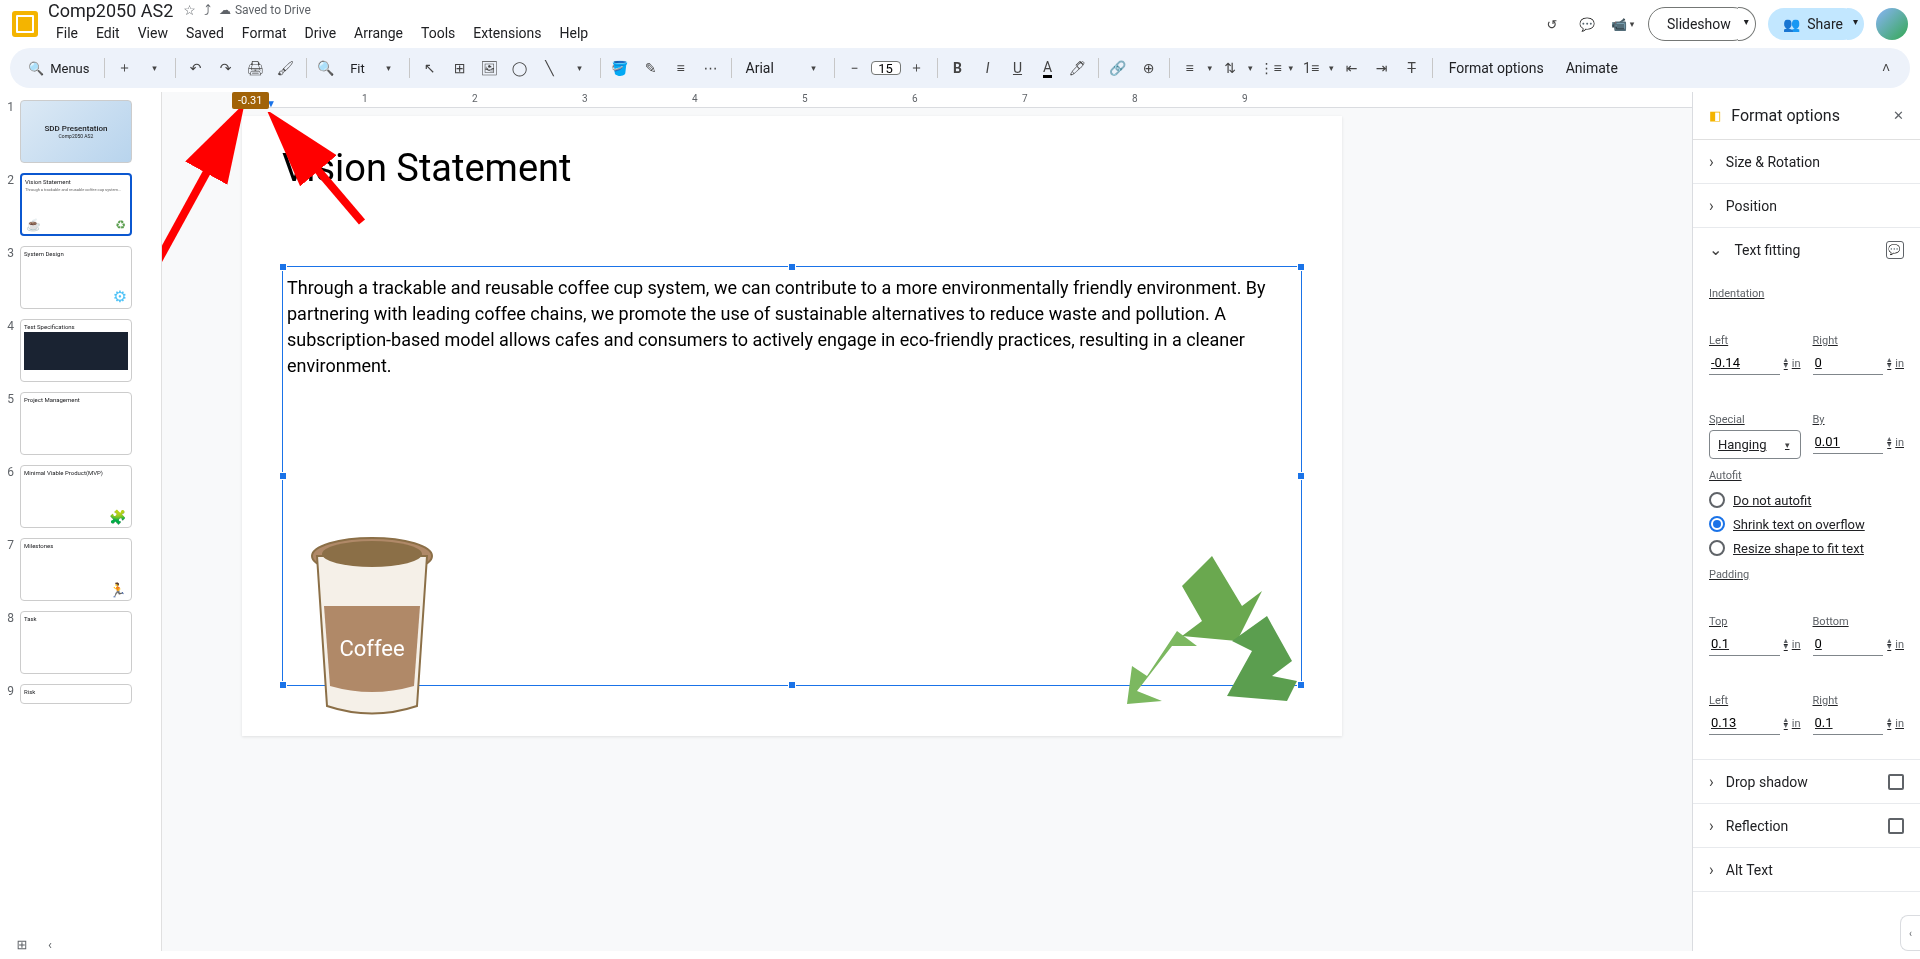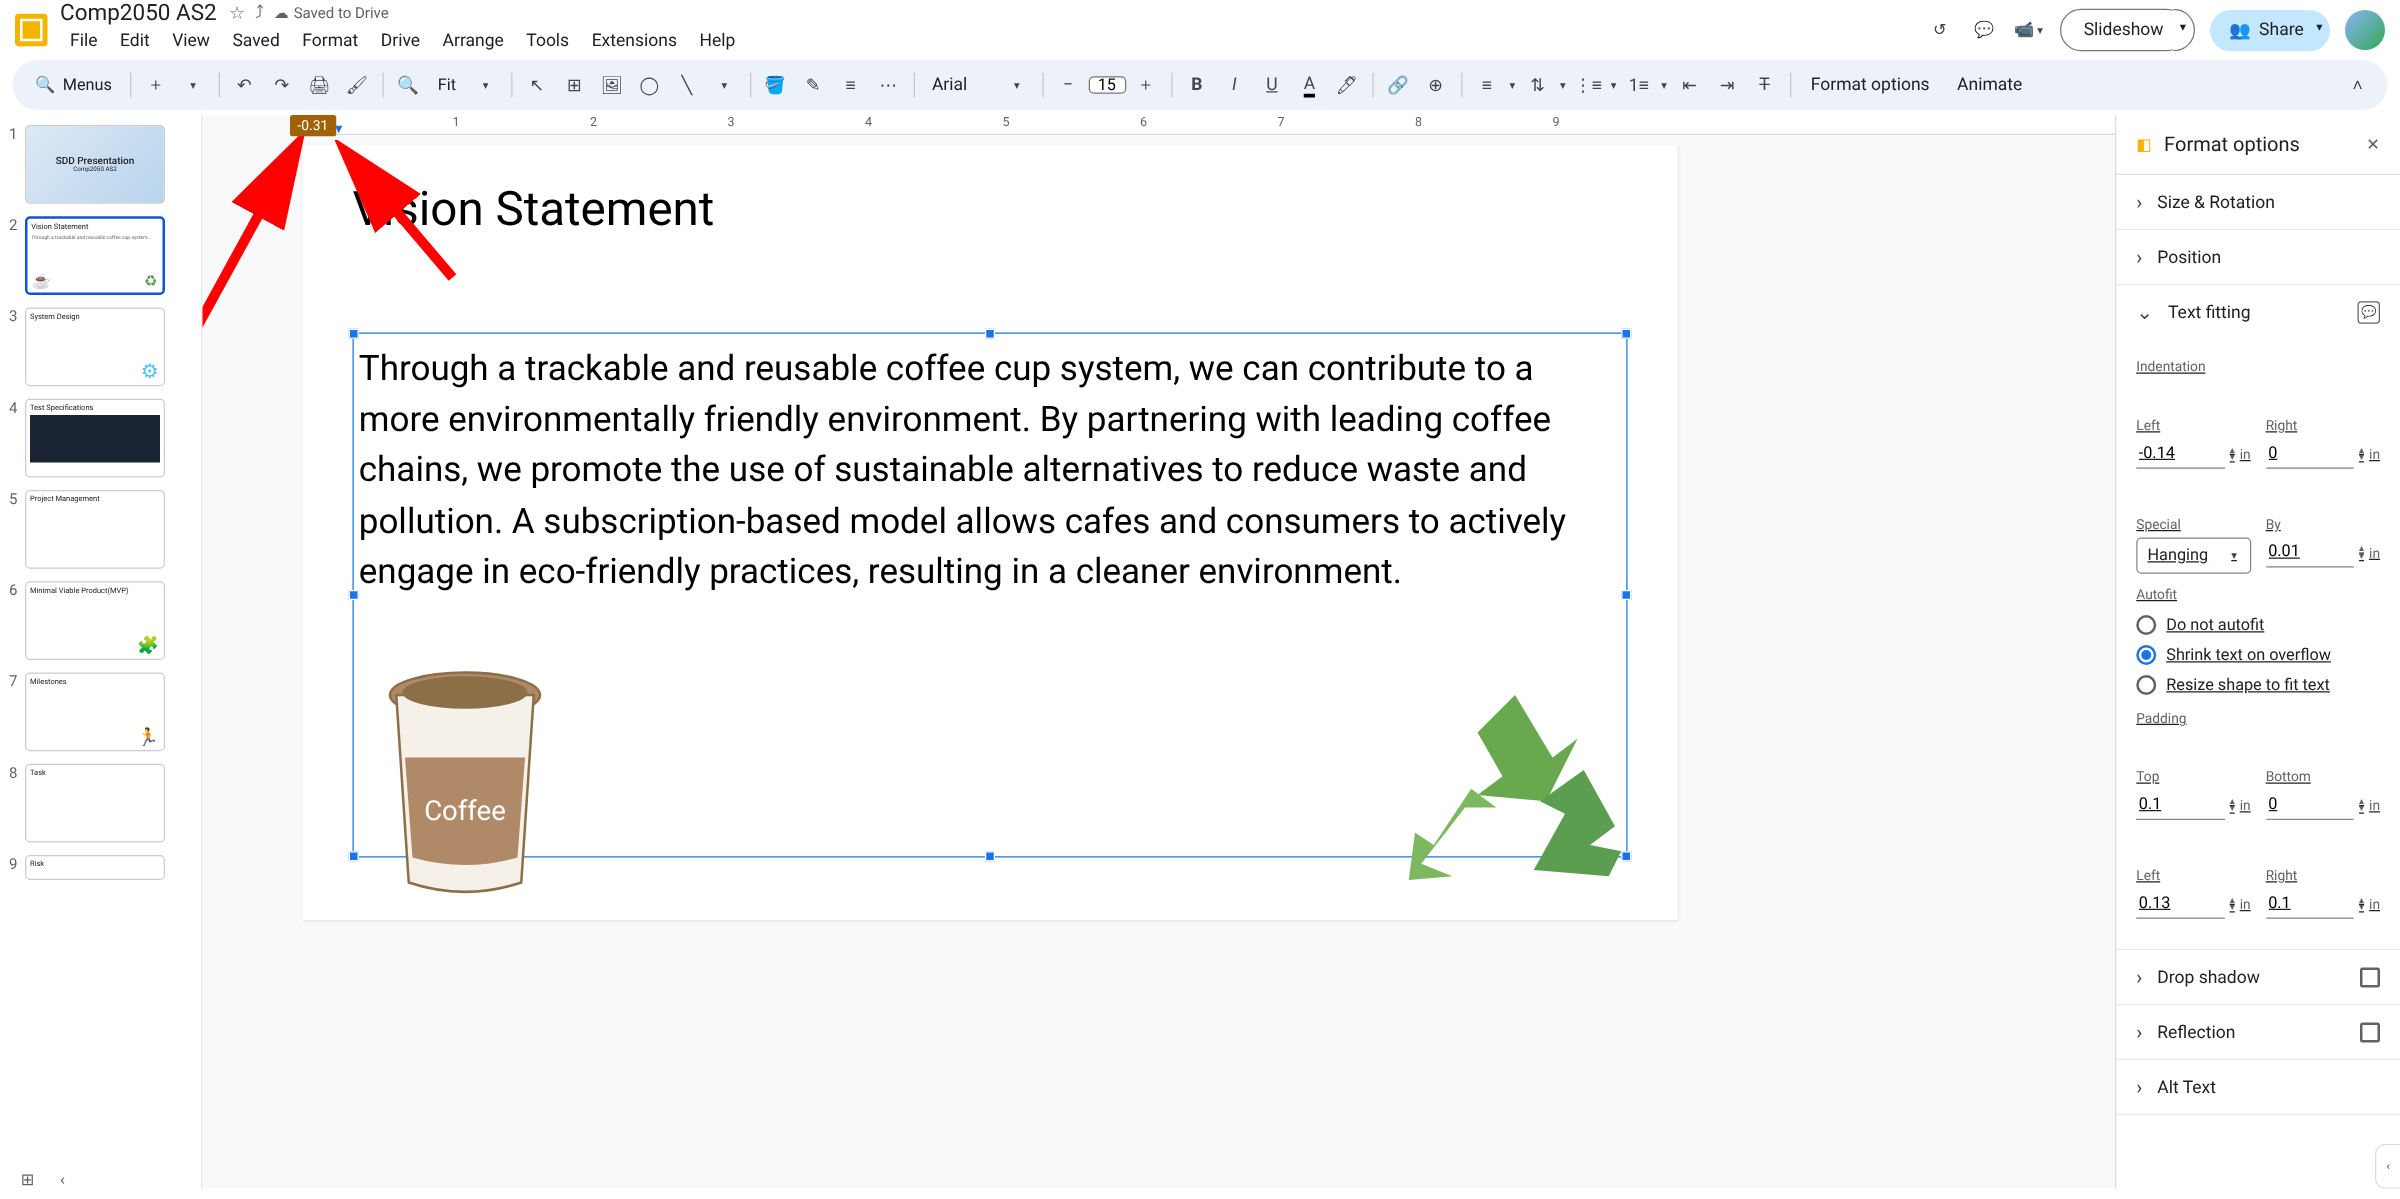--- a/index.html
+++ b/index.html
@@ -57,21 +57,21 @@
 .text-box { position: absolute; top: 150px; left: 40px; width: 1020px; height: 420px; border: 1px solid #1a73e8; }
 .text-box-handle { position: absolute; width: 8px; height: 8px; background: #1a73e8; border: 1px solid #fff; }
 .tbh-n { top: -4px; left: 50%; margin-left: -4px; }
 .tbh-s { bottom: -4px; left: 50%; margin-left: -4px; }
 .tbh-w { top: 50%; left: -4px; margin-top: -4px; }
 .tbh-e { top: 50%; right: -4px; margin-top: -4px; }
 .tbh-nw { top: -4px; left: -4px; }
 .tbh-ne { top: -4px; right: -4px; }
 .tbh-sw { bottom: -4px; left: -4px; }
 .tbh-se { bottom: -4px; right: -4px; }
-.body-text { padding: 8px 4px; font-size: 28px; line-height: 1.45; color: #000; }
+.body-text { padding: 8px 4px; font-size: 18px; line-height: 1.45; color: #000; }
 .coffee-cup { position: absolute; bottom: 20px; left: 60px; width: 140px; height: 190px; }
 .recycle { position: absolute; bottom: 30px; right: 40px; width: 180px; height: 160px; }
 
 .ruler-tooltip { position: absolute; top: 0px; left: 70px; background: #a16207; color: #fff; font-size: 11px; padding: 2px 6px; border-radius: 2px; z-index: 10; }
 .arrow { position: absolute; color: #ff0000; font-size: 60px; z-index: 5; }
 
 .speaker-notes { position: absolute; bottom: 32px; left: 175px; right: 230px; height: 40px; background: #fff; border-top: 1px solid #dadce0; padding: 10px 12px; color: #80868b; font-size: 14px; }
 .bottom-bar { position: absolute; bottom: 0; left: 0; right: 0; height: 30px; display: flex; align-items: center; padding: 0 12px; gap: 8px; }
 .bb-icon { width: 20px; height: 20px; display:flex; align-items:center; justify-content:center; color:#5f6368; cursor:pointer; }
 

